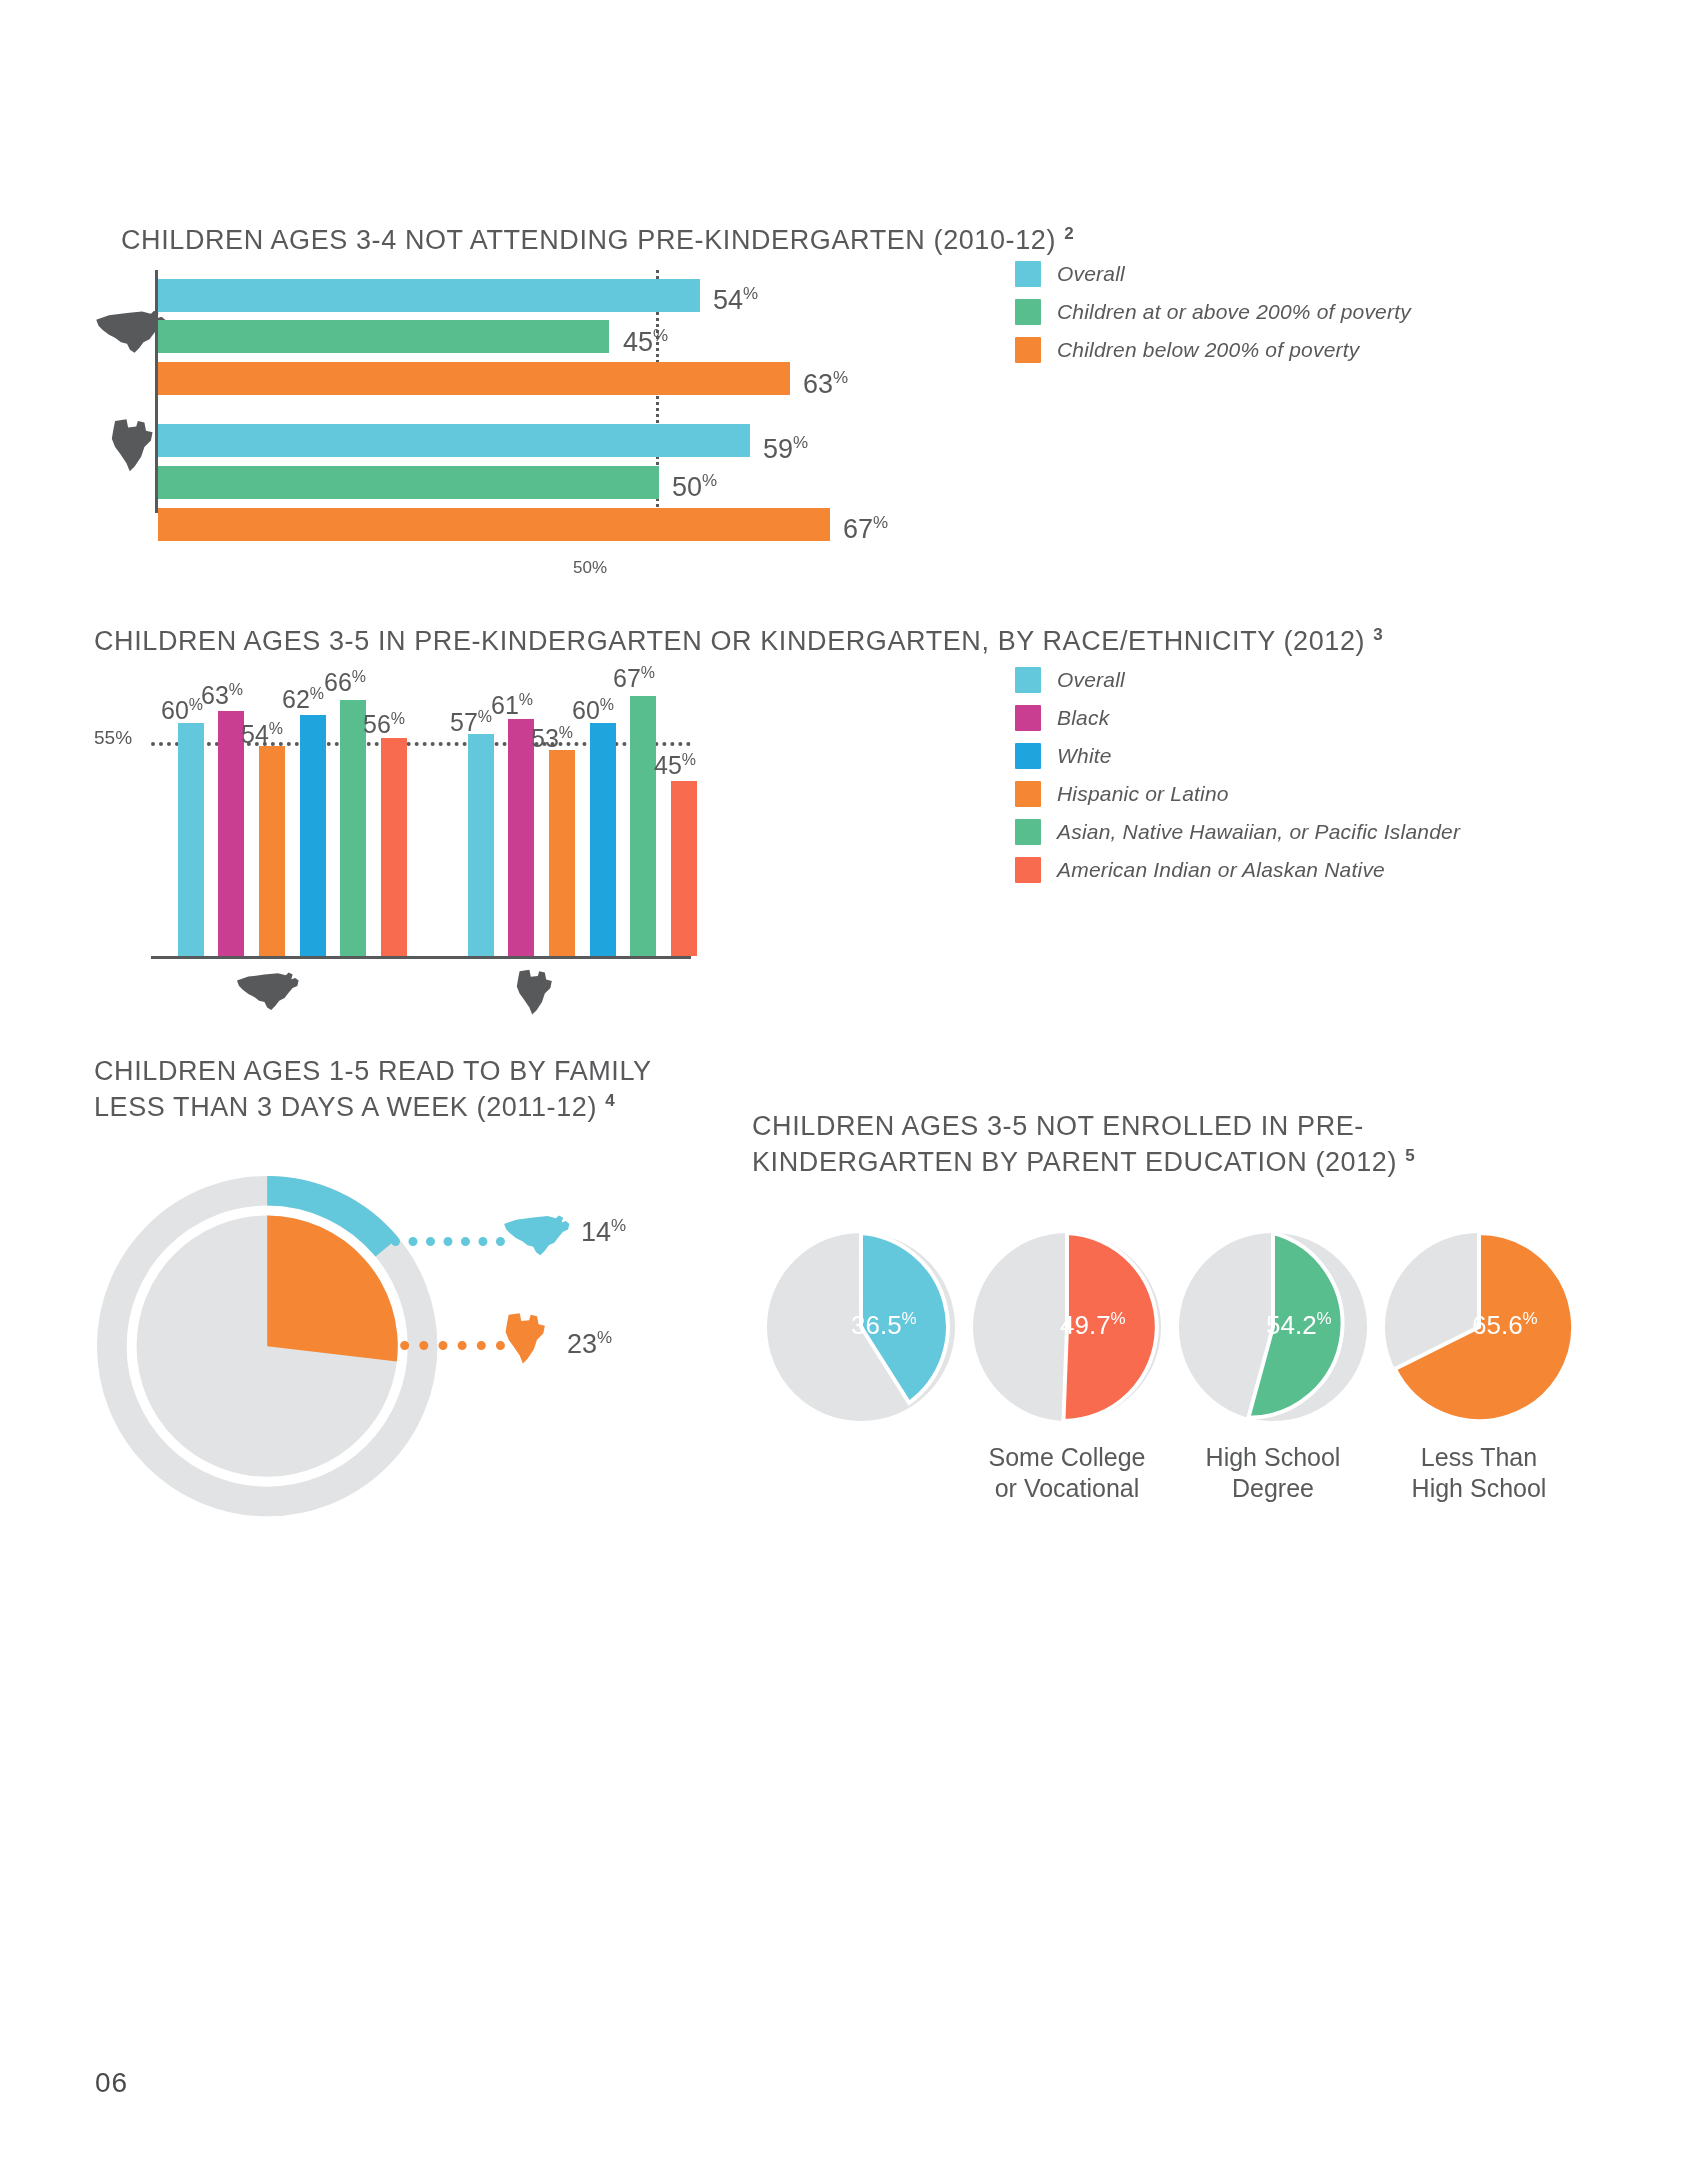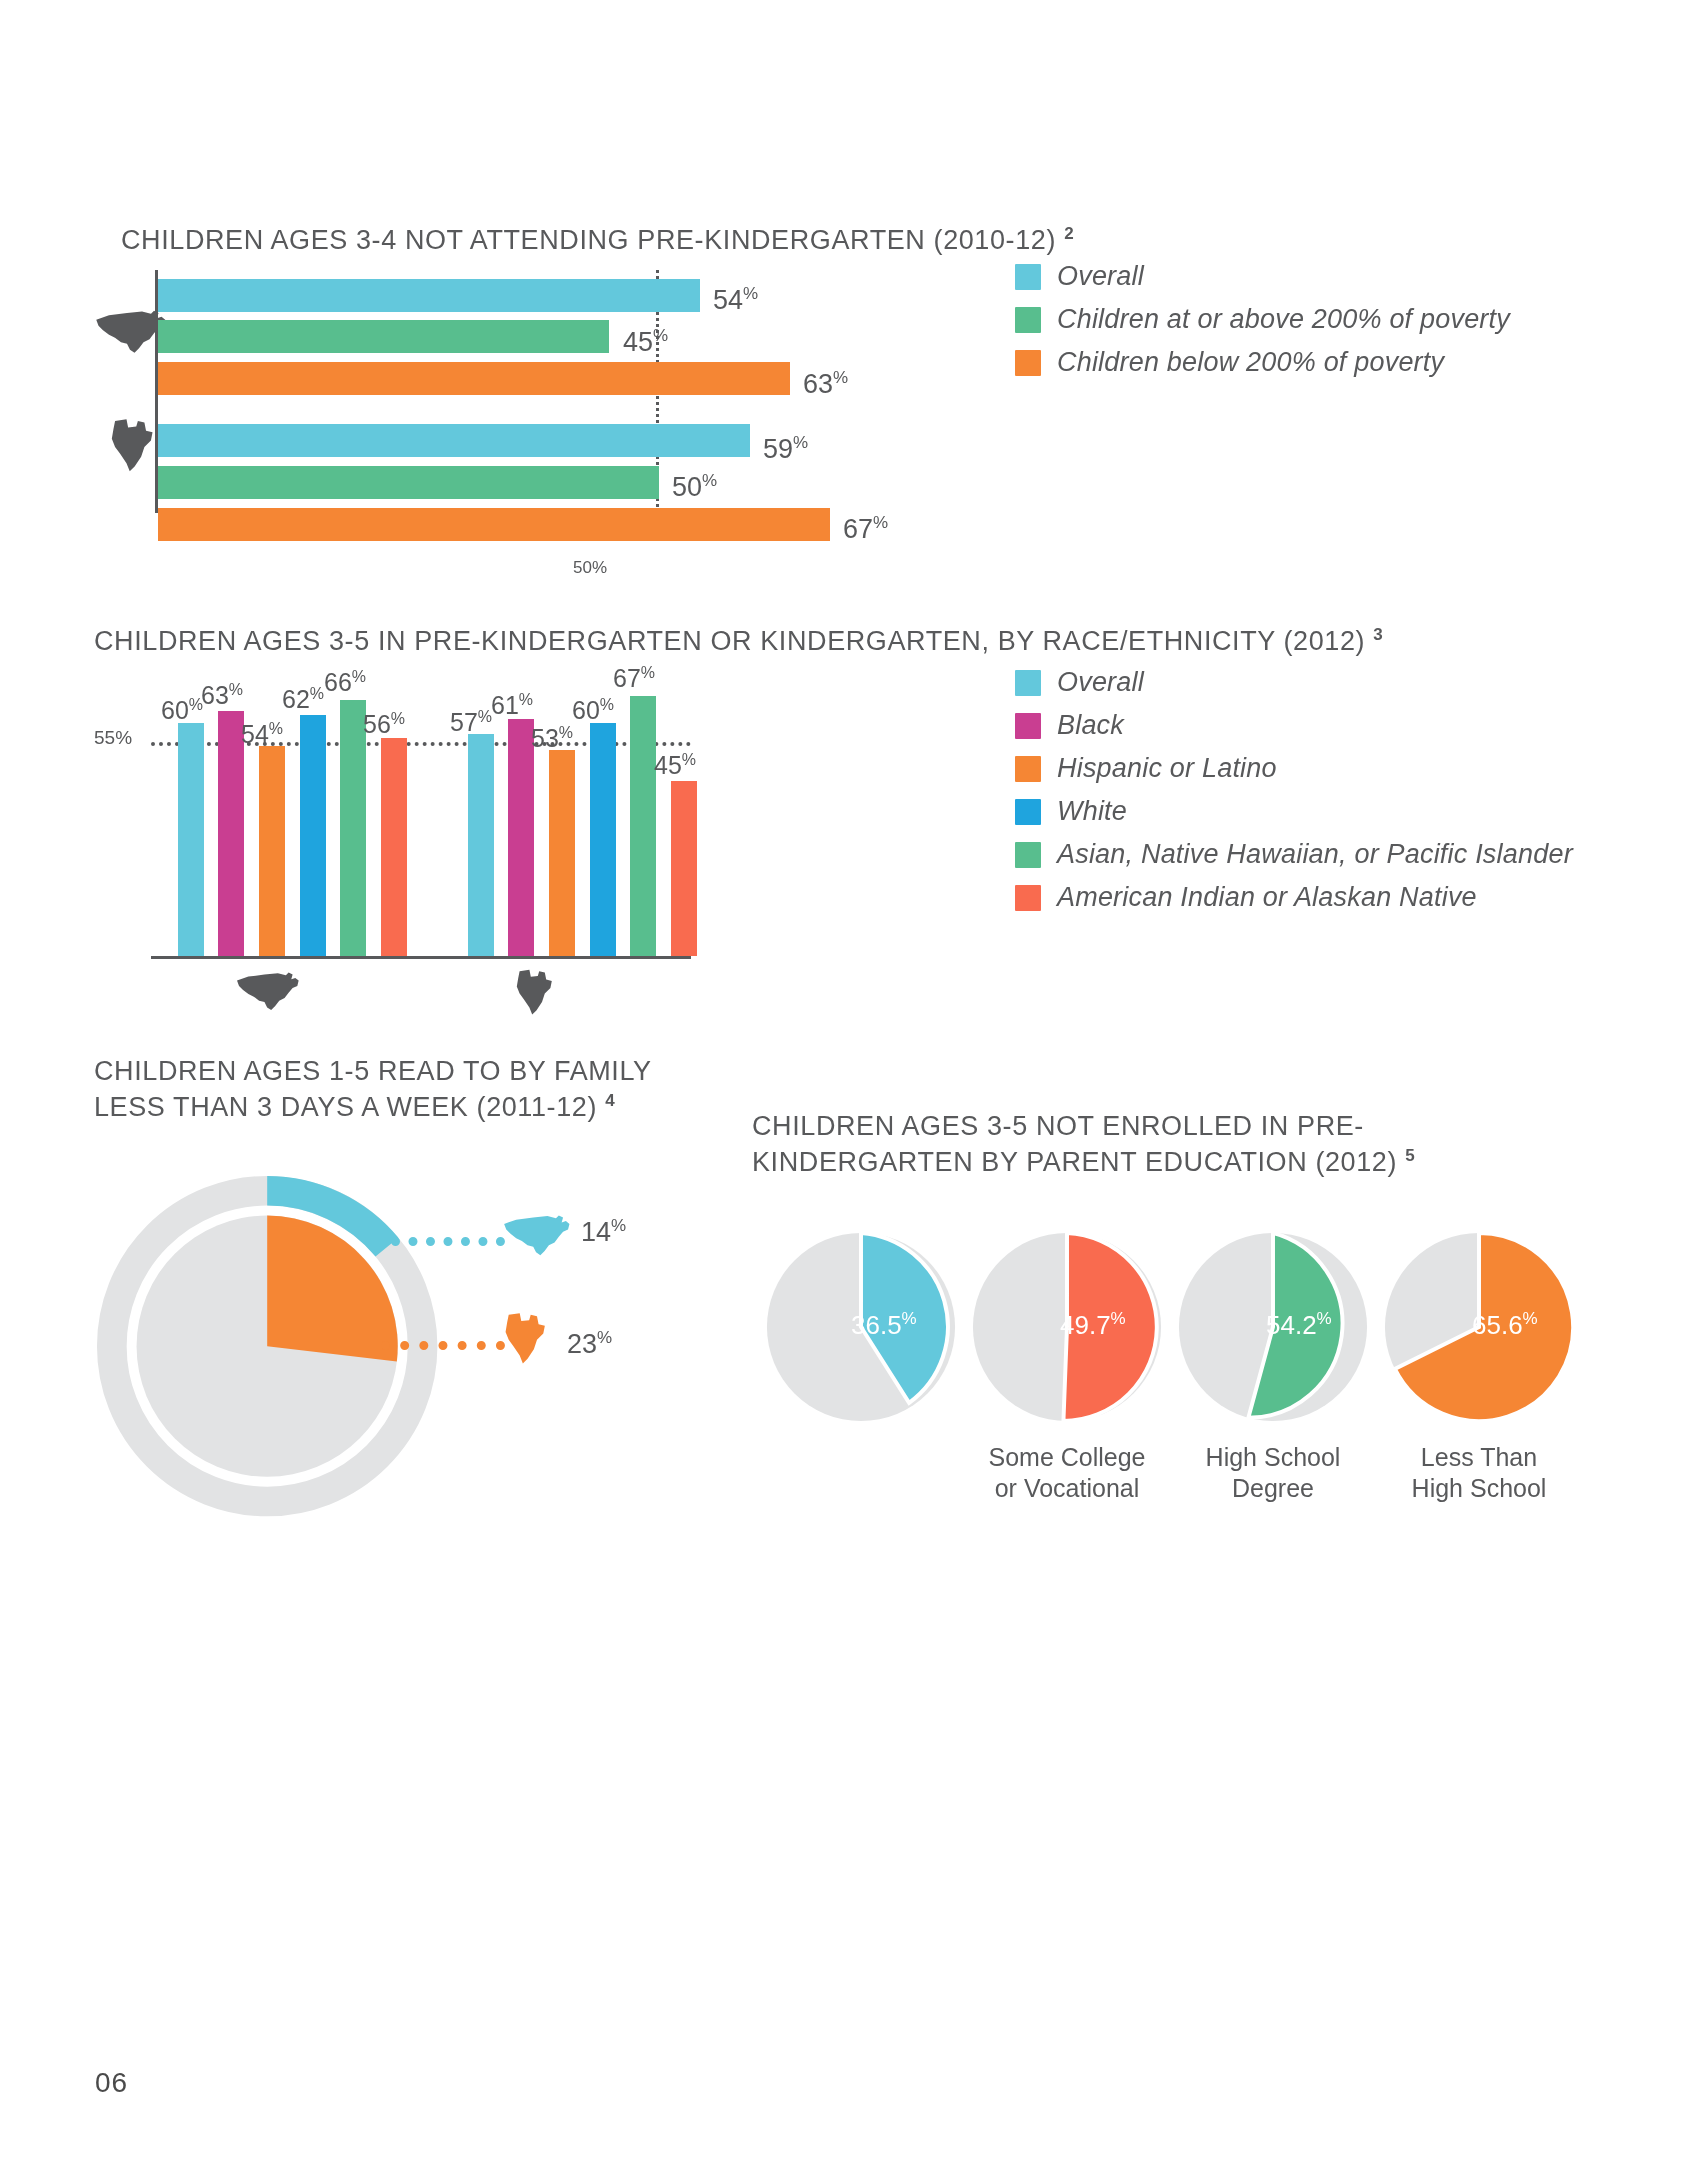--- a/index.html
+++ b/index.html
@@ -20,21 +20,21 @@
     color:#58595b;
     font-weight:400;
     line-height:1.33;
     white-space:nowrap;
   }
   .sup{font-size:17px;vertical-align:super;font-weight:700;}
   .legend{position:absolute;}
   .legend-row{display:flex;align-items:center;margin-bottom:12px;}
   .legend-swatch{width:26px;height:26px;margin-right:16px;flex:none;border-radius:1px;}
   .legend-label{
-    font-style:italic;font-size:27px;color:#58595b;white-space:nowrap;letter-spacing:0.2px;
+    font-style:italic;font-size:21px;color:#58595b;white-space:nowrap;letter-spacing:0.2px;
   }
   .val{
     position:absolute;color:#58595b;font-size:27px;white-space:nowrap;
   }
   .val .pc{font-size:17px;vertical-align:super;}
 
   
   #chart1{position:absolute;left:94px;top:223px;width:1485px;height:347px;}
   #c1-title{position:absolute;left:0;top:0;margin-left:27px;}
   #c1-plot{position:absolute;left:61px;top:47px;width:752px;height:243px;}
@@ -180,26 +180,26 @@
     <div class="legend" style="left:921px;top:43px;">
       <div class="legend-row">
           <span class="legend-swatch" style="background:#63c8dc"></span>
           <span class="legend-label">Overall</span>
         </div>
       <div class="legend-row">
           <span class="legend-swatch" style="background:#c93e91"></span>
           <span class="legend-label">Black</span>
         </div>
       <div class="legend-row">
+          <span class="legend-swatch" style="background:#1fa4de"></span>
+          <span class="legend-label">White</span>
+        </div>
+      <div class="legend-row">
           <span class="legend-swatch" style="background:#f58634"></span>
           <span class="legend-label">Hispanic or Latino</span>
-        </div>
-      <div class="legend-row">
-          <span class="legend-swatch" style="background:#1fa4de"></span>
-          <span class="legend-label">White</span>
         </div>
       <div class="legend-row">
           <span class="legend-swatch" style="background:#58be8e"></span>
           <span class="legend-label">Asian, Native Hawaiian, or Pacific Islander</span>
         </div>
       <div class="legend-row">
           <span class="legend-swatch" style="background:#f96b4f"></span>
           <span class="legend-label">American Indian or Alaskan Native</span>
         </div>
     </div>

